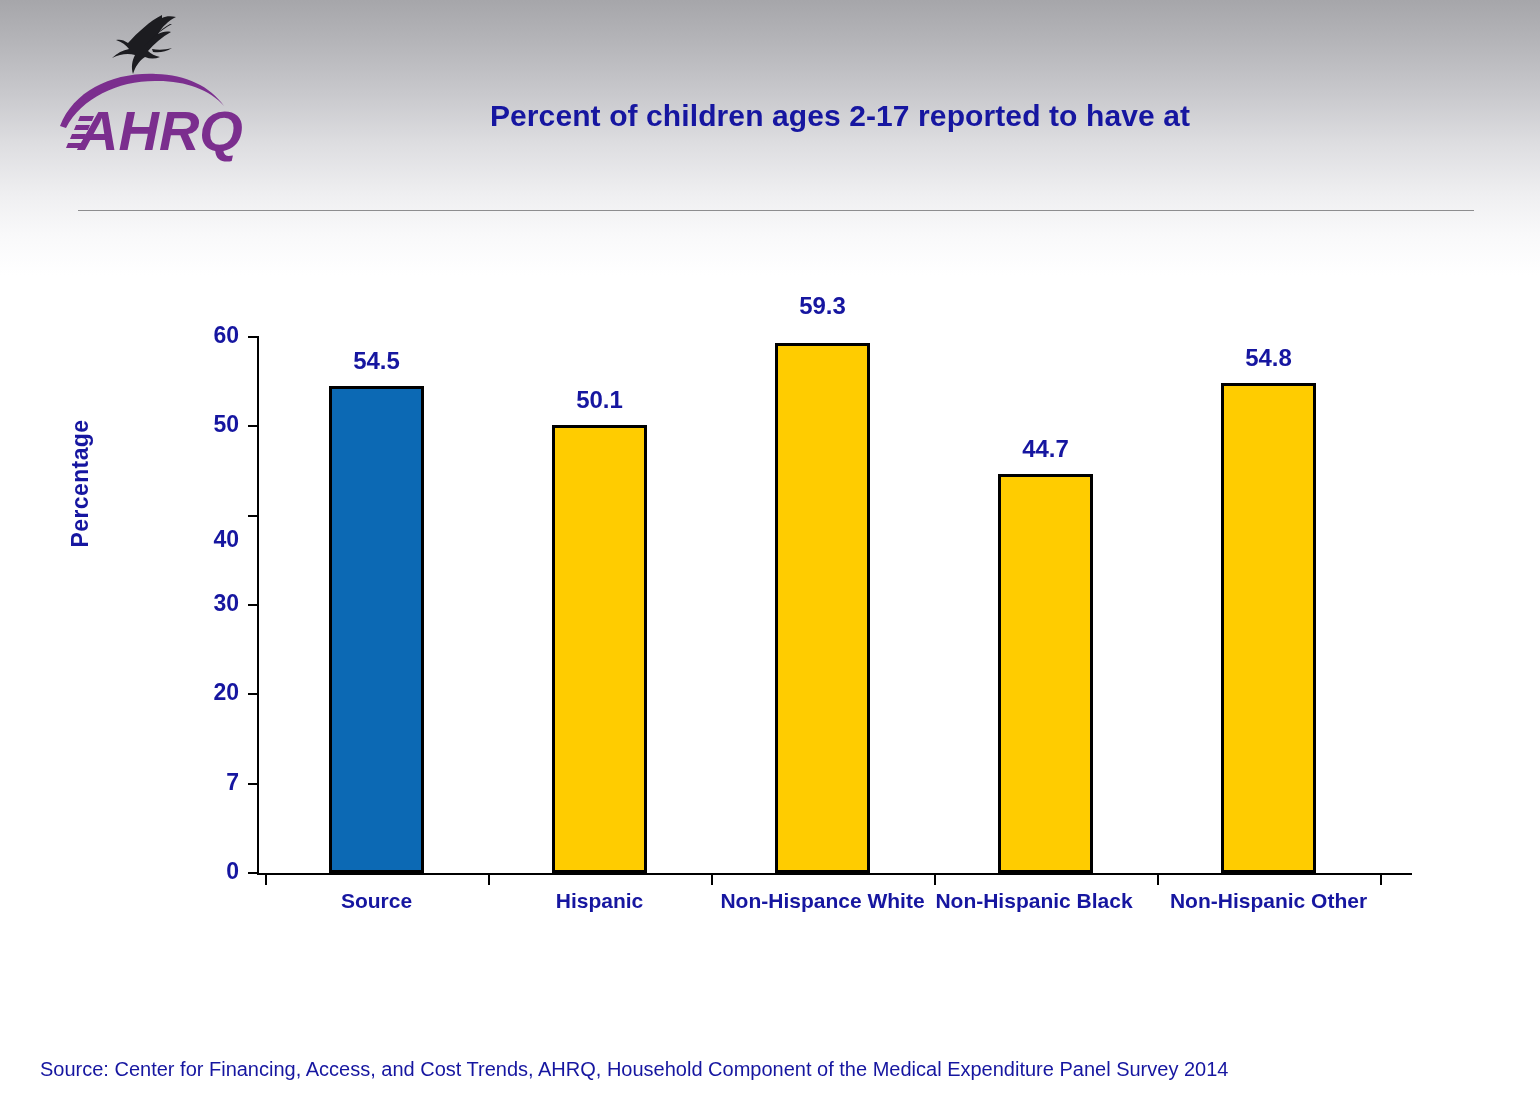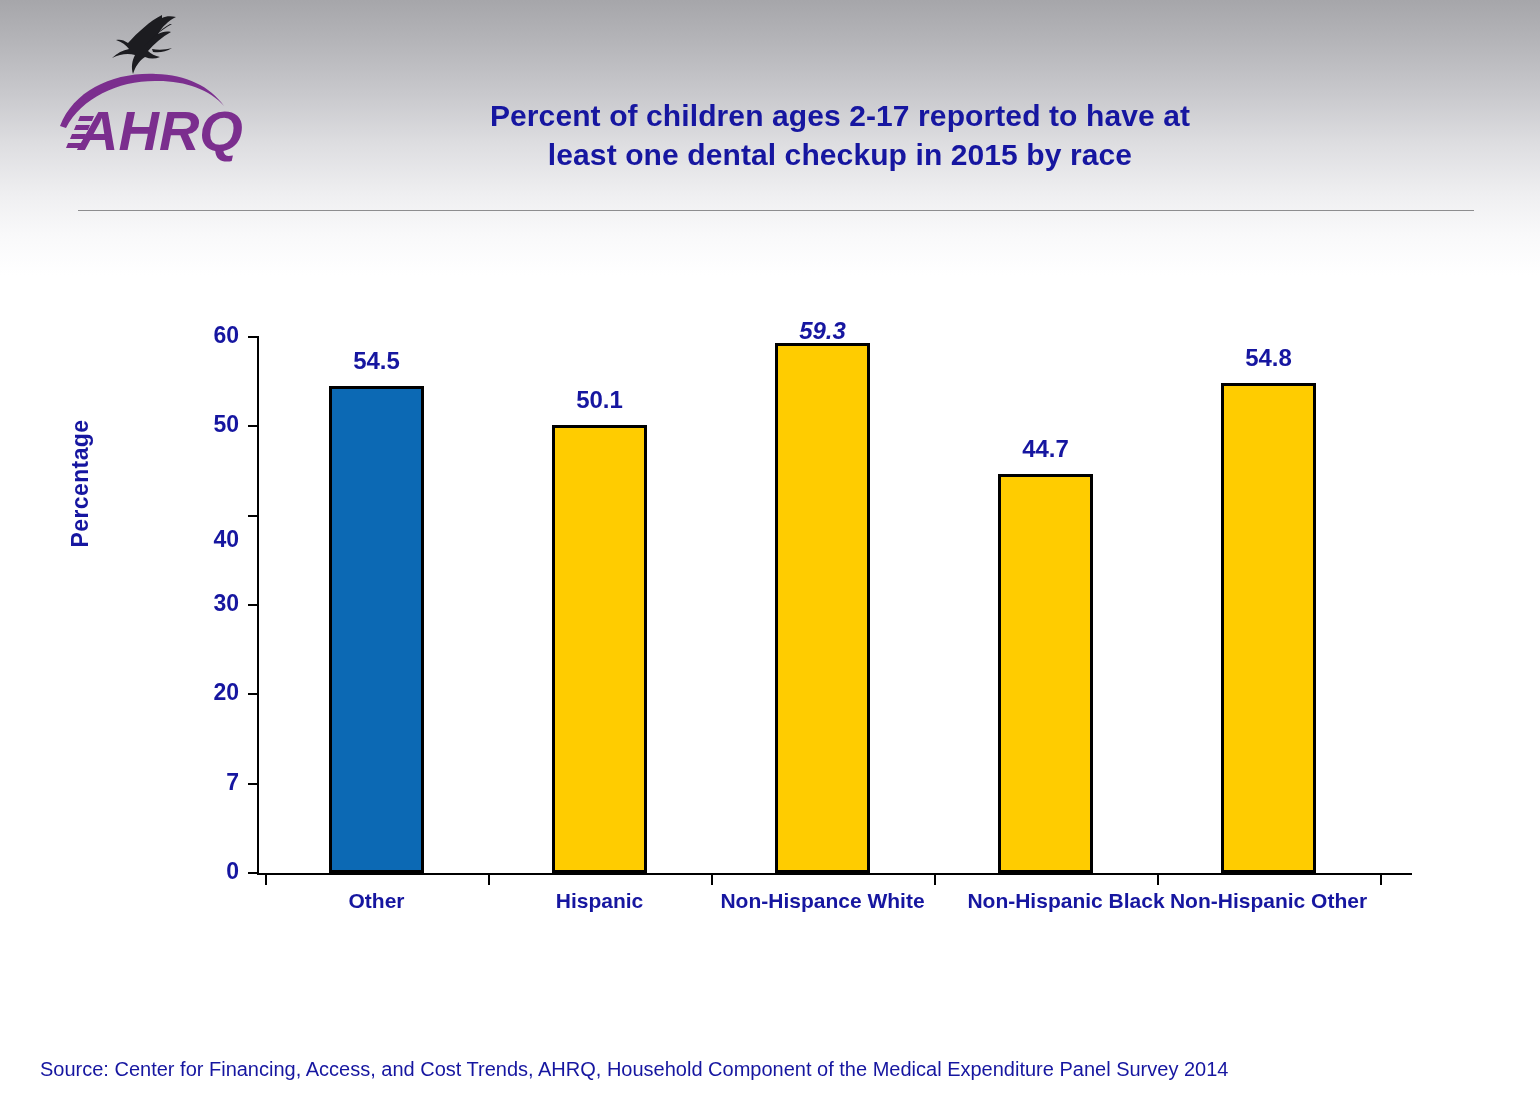--- a/index.html
+++ b/index.html
@@ -189,21 +189,20 @@
         <path d="M18 75 L32 75 L34 70 L20 70 Z"></path>
         <path d="M22 66 L36 66 L38 61 L24 61 Z"></path>
         <path d="M26 57 L40 57 L42 52 L28 52 Z"></path>
       </g>
       <text x="26" y="86" font-family="Liberation Sans, sans-serif" font-size="56" font-weight="bold" font-style="italic" fill="#7b2e8e">AHRQ</text>
     </svg>
   </div>
 
   <div class="title">
     <div>Percent of children ages 2-17 reported to have at</div>
-    <div>least one dental checkup in 2015 by race</div>
   </div>
 
   <div class="header-rule"></div>
 
   <div class="chart" id="chart-root">
 
     <div class="axis-title">Percentage</div>
 
     <div id="ytick-layer">
         <div class="ytick-label" style="left: 179px; top: 858px;">0</div>
@@ -232,30 +231,30 @@
         <div class="xtick-mark" style="left: 1157px;"></div>
         <div class="xtick-mark" style="left: 1380px;"></div>
         <div class="xtick-mark" style="left: 265px;"></div>
       </div>
     <div id="bar-layer">
         <div class="bar" style="left: 329px; top: 386.133px; width: 95px; height: 486.867px; background: rgb(12, 105, 180);"></div>
         <div class="bar-value" style="left: 316.5px; top: 347.133px; width: 120px;">54.5</div>
         <div class="bar" style="left: 552px; top: 425.44px; width: 95px; height: 447.56px; background: rgb(255, 204, 0);"></div>
         <div class="bar-value" style="left: 539.5px; top: 386.44px; width: 120px;">50.1</div>
         <div class="bar" style="left: 775px; top: 343.253px; width: 95px; height: 529.747px; background: rgb(255, 204, 0);"></div>
-        <div class="bar-value" style="left: 762.5px; top: 317px; width: 120px; font-style: italic;">59.3</div>
+        <div class="bar-value" style="left: 762.5px; top: 292px; width: 120px;">59.3</div>
         <div class="bar" style="left: 998px; top: 473.68px; width: 95px; height: 399.32px; background: rgb(255, 204, 0);"></div>
         <div class="bar-value" style="left: 985.5px; top: 434.68px; width: 120px;">44.7</div>
         <div class="bar" style="left: 1221px; top: 383.453px; width: 95px; height: 489.547px; background: rgb(255, 204, 0);"></div>
         <div class="bar-value" style="left: 1208.5px; top: 344.453px; width: 120px;">54.8</div>
       </div>
     <div id="catlabel-layer">
-        <div class="cat-label" style="left: 246.5px; width: 260px;">Other</div>
+        <div class="cat-label" style="left: 246.5px; width: 260px;">Source</div>
         <div class="cat-label" style="left: 469.5px; width: 260px;">Hispanic</div>
         <div class="cat-label" style="left: 692.5px; width: 260px;">Non-Hispance White</div>
-        <div class="cat-label" style="left: 936px; width: 260px;">Non-Hispanic Black</div>
+        <div class="cat-label" style="left: 904px; width: 260px;">Non-Hispanic Black</div>
         <div class="cat-label" style="left: 1138.5px; width: 260px;">Non-Hispanic Other</div>
       </div>
   </div>
 
   <div class="source">Source: Center for Financing, Access, and Cost Trends, AHRQ, Household Component of the Medical Expenditure Panel Survey 2014</div>
 
 </div>
 
 </body></html>

